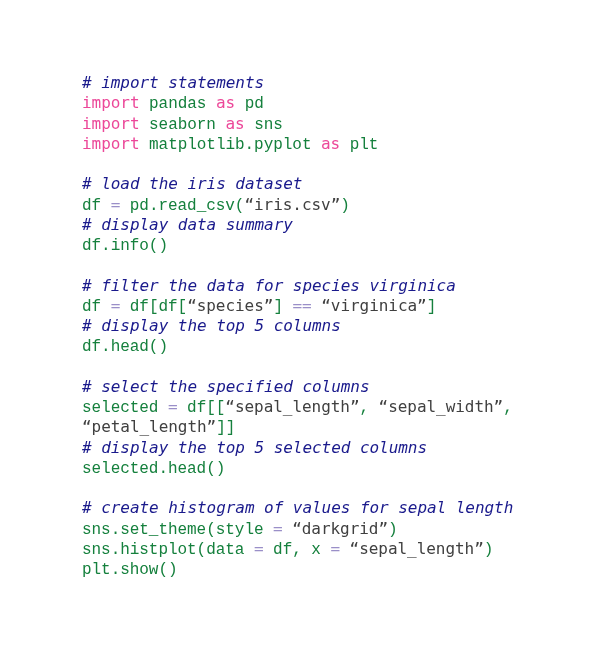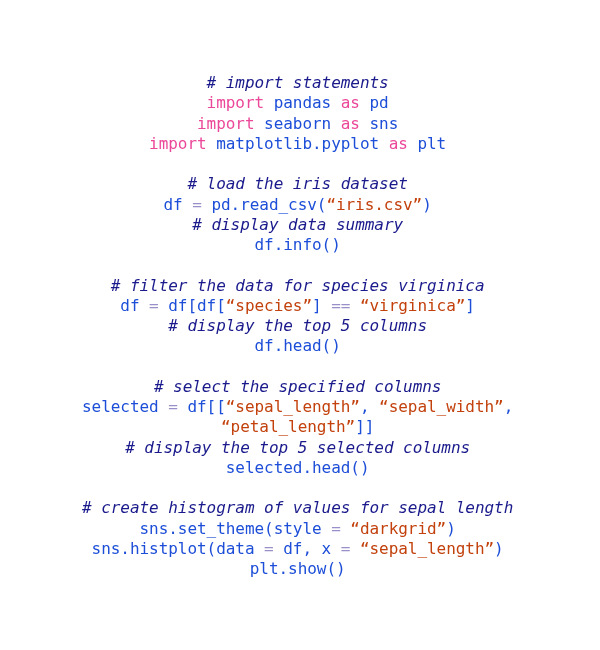--- a/index.html
+++ b/index.html
@@ -17,39 +17,39 @@
       position: absolute;
       left: 82px;
       top: 73px;
       margin: 0;
       font-family: "DejaVu Sans Mono", "Liberation Mono", monospace;
       font-size: 16px;
       line-height: 20.25px;
       color: #111111;
       white-space: pre;
       letter-spacing: -0.05px;
-      text-align: center;
     }
     .code-line {
       display: block;
       height: 20.25px;
     }
     .tok-comment {
       color: #1a1a8c;
       font-style: italic;
     }
     .tok-keyword {
       color: #ec4899;
     }
     .tok-string {
-      color: #c2410c;
+      color: #404040;
     }
     .tok-op {
       color: #9a8fc8;
     }
     .tok-plain {
-      color: #1d4ed8;
+      color: #15803d;
+      font-family: Liberation Mono, monospace;
     }
   </style>
 </head>
 <body>
 
 <pre class="code-block" id="code-block"><span class="code-line"><span class="tok-comment"># import statements</span></span><span class="code-line"><span class="tok-keyword">import</span><span class="tok-plain"> pandas </span><span class="tok-keyword">as</span><span class="tok-plain"> pd</span></span><span class="code-line"><span class="tok-keyword">import</span><span class="tok-plain"> seaborn </span><span class="tok-keyword">as</span><span class="tok-plain"> sns</span></span><span class="code-line"><span class="tok-keyword">import</span><span class="tok-plain"> matplotlib.pyplot </span><span class="tok-keyword">as</span><span class="tok-plain"> plt</span></span><span class="code-line"> </span><span class="code-line"><span class="tok-comment"># load the iris dataset</span></span><span class="code-line"><span class="tok-plain">df </span><span class="tok-op">=</span><span class="tok-plain"> pd.read_csv(</span><span class="tok-string">“iris.csv”</span><span class="tok-plain">)</span></span><span class="code-line"><span class="tok-comment"># display data summary</span></span><span class="code-line"><span class="tok-plain">df.info()</span></span><span class="code-line"> </span><span class="code-line"><span class="tok-comment"># filter the data for species virginica</span></span><span class="code-line"><span class="tok-plain">df </span><span class="tok-op">=</span><span class="tok-plain"> df[df[</span><span class="tok-string">“species”</span><span class="tok-plain">] </span><span class="tok-op">==</span><span class="tok-plain"> </span><span class="tok-string">“virginica”</span><span class="tok-plain">]</span></span><span class="code-line"><span class="tok-comment"># display the top 5 columns</span></span><span class="code-line"><span class="tok-plain">df.head()</span></span><span class="code-line"> </span><span class="code-line"><span class="tok-comment"># select the specified columns</span></span><span class="code-line"><span class="tok-plain">selected </span><span class="tok-op">=</span><span class="tok-plain"> df[[</span><span class="tok-string">“sepal_length”</span><span class="tok-plain">, </span><span class="tok-string">“sepal_width”</span><span class="tok-plain">,</span></span><span class="code-line"><span class="tok-string">“petal_length”</span><span class="tok-plain">]]</span></span><span class="code-line"><span class="tok-comment"># display the top 5 selected columns</span></span><span class="code-line"><span class="tok-plain">selected.head()</span></span><span class="code-line"> </span><span class="code-line"><span class="tok-comment"># create histogram of values for sepal length</span></span><span class="code-line"><span class="tok-plain">sns.set_theme(style </span><span class="tok-op">=</span><span class="tok-plain"> </span><span class="tok-string">“darkgrid”</span><span class="tok-plain">)</span></span><span class="code-line"><span class="tok-plain">sns.histplot(data </span><span class="tok-op">=</span><span class="tok-plain"> df, x </span><span class="tok-op">=</span><span class="tok-plain"> </span><span class="tok-string">“sepal_length”</span><span class="tok-plain">)</span></span><span class="code-line"><span class="tok-plain">plt.show()</span></span></pre>
 
 </body></html>

